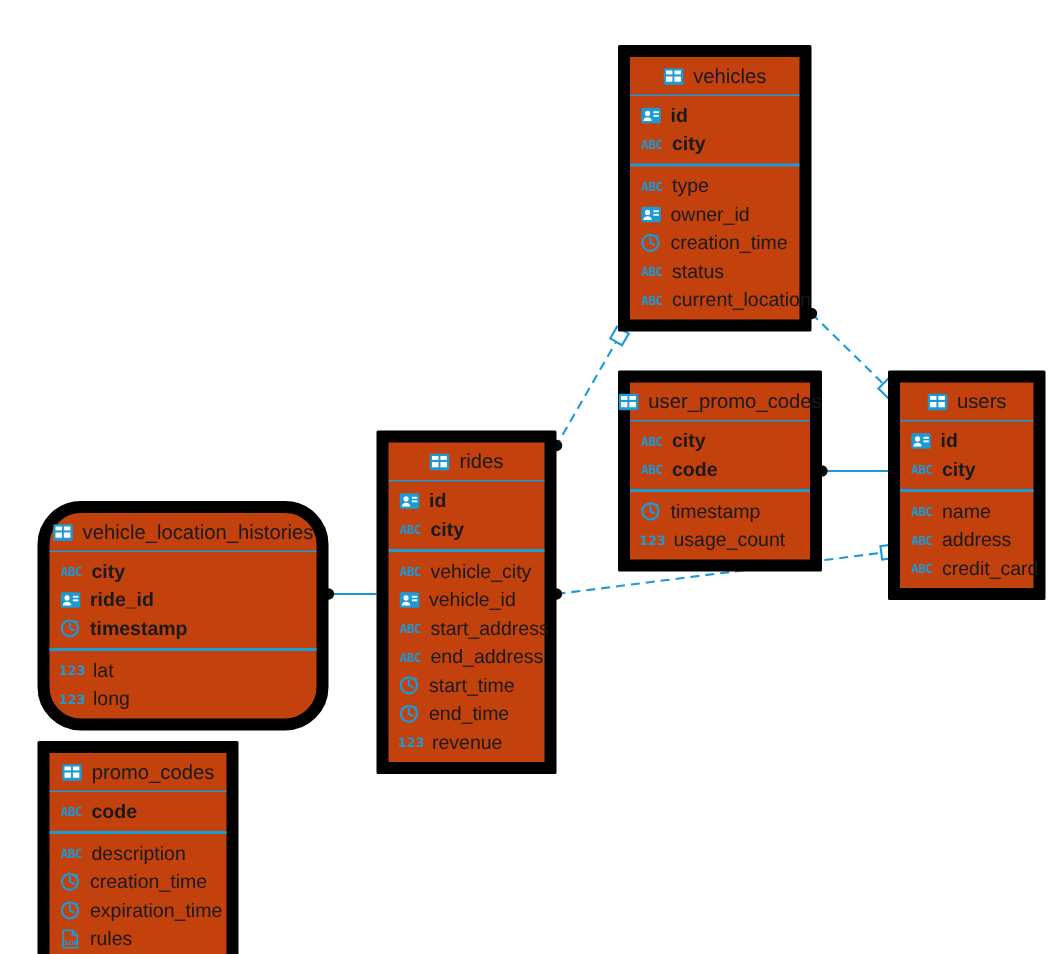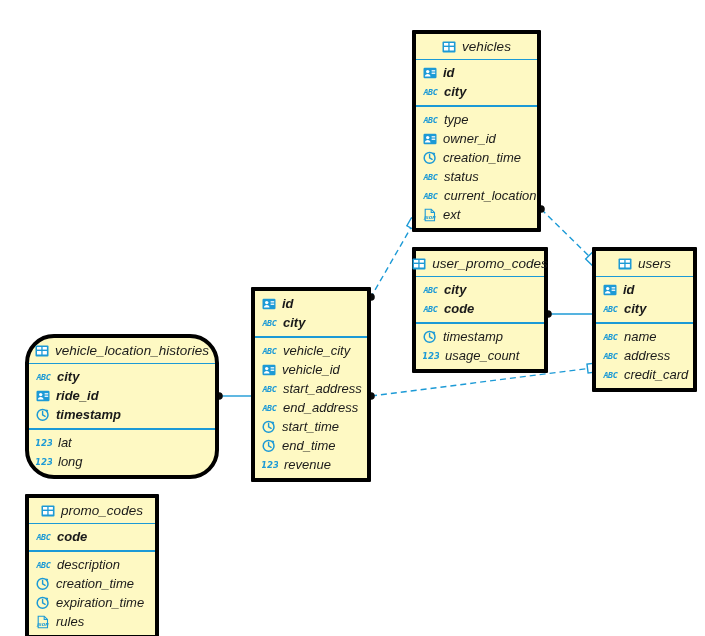--- a/index.html
+++ b/index.html
@@ -11,24 +11,23 @@
     position:relative;
     overflow:hidden;
     -webkit-font-smoothing:antialiased;
   }
   #canvas{position:absolute;inset:0;width:705px;height:636px;}
   #edges{position:absolute;left:0;top:0;width:705px;height:636px;pointer-events:none;}
 
   .table{
     position:absolute;
     box-sizing:border-box;
-    border:4px solid #000000;
-    background:#fef9c3;
+    border:8px solid #000000;
+    background:#c2410c;
     border-radius:1px;
-    font-style:italic;
   }
   .thead{
     box-sizing:border-box;
     height:26px;
     display:flex;align-items:center;justify-content:center;
     gap:6px;
     border-bottom:1px solid #1c9ad6;
     padding:0 8px;
   }
   .tname{
@@ -154,30 +153,20 @@
           <span class="fname">status</span>
         </div>
         <div class="row">
           <span class="ico">
             <svg width="15" height="12" viewBox="0 0 15 12">
       <text x="7.5" y="9.3" font-family="DejaVu Sans Mono, monospace" font-size="8.4" font-weight="bold" fill="#1c9ad6" text-anchor="middle" letter-spacing="-0.3">ABC</text>
     </svg>
           </span>
           <span class="fname">current_location</span>
         </div>
-        <div class="row">
-          <span class="ico">
-            <svg width="14" height="14" viewBox="0 0 14 14">
-      <path d="M2.2 1.2 h6.0 l3.3 3.3 v8.3 h-9.3 z" fill="none" stroke="#1c9ad6" stroke-width="1.1"></path>
-      <path d="M8.2 1.2 v3.3 h3.3" fill="none" stroke="#1c9ad6" stroke-width="1.1"></path>
-      <text x="6.9" y="11.0" font-family="DejaVu Sans, sans-serif" font-size="4.1" font-weight="bold" fill="#1c9ad6" text-anchor="middle">JSON</text>
-    </svg>
-          </span>
-          <span class="fname">ext</span>
-        </div>
       </div>
     </div>
     <div class="table" style="left: 412px; top: 247px; width: 136px;">
       <div class="thead">
         <span class="ico">
           <svg width="14" height="14" viewBox="0 0 14 14">
       <rect x="0.5" y="1.5" width="13" height="11" rx="1" fill="#1c9ad6"></rect>
       <rect x="2" y="3" width="4.3" height="2.6" fill="#fff"></rect>
       <rect x="7.6" y="3" width="4.3" height="2.6" fill="#fff"></rect>
       <rect x="2" y="7" width="4.3" height="3.5" fill="#fff"></rect>
@@ -281,20 +270,32 @@
           <span class="ico">
             <svg width="15" height="12" viewBox="0 0 15 12">
       <text x="7.5" y="9.3" font-family="DejaVu Sans Mono, monospace" font-size="8.4" font-weight="bold" fill="#1c9ad6" text-anchor="middle" letter-spacing="-0.3">ABC</text>
     </svg>
           </span>
           <span class="fname">credit_card</span>
         </div>
       </div>
     </div>
     <div class="table" style="left: 251px; top: 287px; width: 120px;">
+      <div class="thead">
+        <span class="ico">
+          <svg width="14" height="14" viewBox="0 0 14 14">
+      <rect x="0.5" y="1.5" width="13" height="11" rx="1" fill="#1c9ad6"></rect>
+      <rect x="2" y="3" width="4.3" height="2.6" fill="#fff"></rect>
+      <rect x="7.6" y="3" width="4.3" height="2.6" fill="#fff"></rect>
+      <rect x="2" y="7" width="4.3" height="3.5" fill="#fff"></rect>
+      <rect x="7.6" y="7" width="4.3" height="3.5" fill="#fff"></rect>
+    </svg>
+        </span>
+        <span class="tname">rides</span>
+      </div>
       <div class="section pk">
         <div class="row bold">
           <span class="ico">
             <svg width="14" height="14" viewBox="0 0 14 14">
       <rect x="0.5" y="1.8" width="13" height="10.4" rx="1.2" fill="#1c9ad6"></rect>
       <circle cx="4.7" cy="5.6" r="1.7" fill="#fff"></circle>
       <path d="M1.9 10.6c0-1.6 1.25-2.5 2.8-2.5s2.8 0.9 2.8 2.5z" fill="#fff"></path>
       <rect x="8.6" y="4.2" width="3.6" height="1.25" fill="#fff"></rect>
       <rect x="8.6" y="6.6" width="3.6" height="1.25" fill="#fff"></rect>
     </svg>

